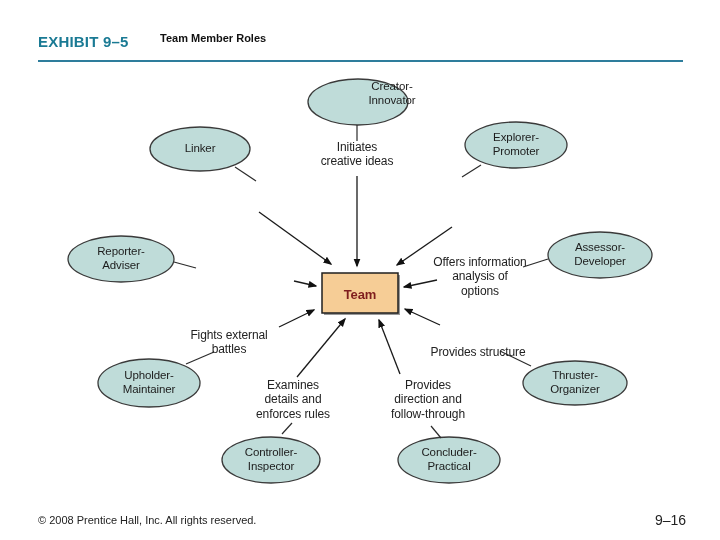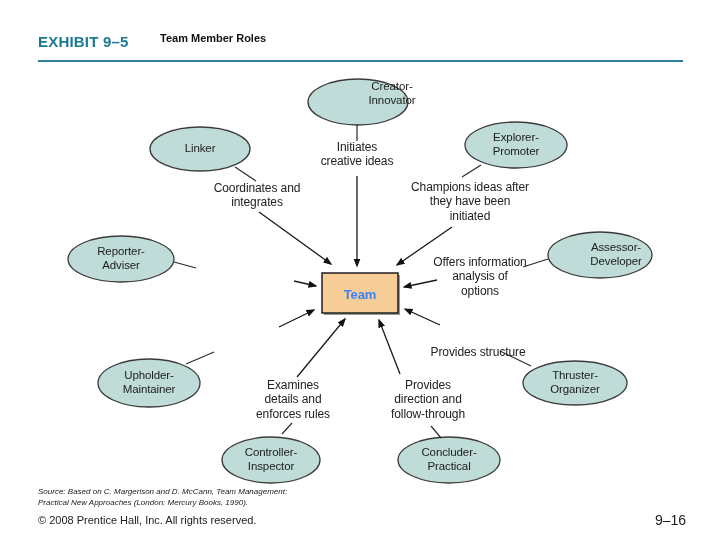--- a/index.html
+++ b/index.html
@@ -31,28 +31,28 @@
     font-size: 11.5px; color: #1c1c1c; text-align: center;
     line-height: 1.18; white-space: pre-line; letter-spacing: -0.1px;
   }
   .role-desc {
     position: absolute; transform: translate(-50%, -50%);
     font-size: 12px; color: #222; text-align: center;
     line-height: 1.2; white-space: pre-line; letter-spacing: -0.1px;
   }
   .team-label {
     position: absolute; left: 360px; top: 294px; transform: translate(-50%, -50%);
-    font-size: 13px; font-weight: bold; color: #3b82f6; letter-spacing: -0.1px;
+    font-size: 13px; font-weight: bold; color: #7f1d1d; letter-spacing: -0.1px;
   }
   
   .rn-0 { left: 358px; top: 94px; margin-left: 34px; }
   .rn-1 { left: 200px; top: 149px; }
   .rn-2 { left: 516px; top: 145px; }
   .rn-3 { left: 121px; top: 259px; }
-  .rn-4 { left: 600px; top: 255px; margin-left: 16px; }
+  .rn-4 { left: 600px; top: 255px; }
   .rn-5 { left: 149px; top: 383px; }
   .rn-6 { left: 271px; top: 460px; }
   .rn-7 { left: 449px; top: 460px; }
   .rn-8 { left: 575px; top: 383px; }
   
   .rd-0 { left: 357px; top: 154px; }
   .rd-1 { left: 257px; top: 195px; }
   .rd-2 { left: 470px; top: 202px; }
   .rd-3 { left: 240px; top: 271px; }
   .rd-4 { left: 480px; top: 277px; }
@@ -144,36 +144,31 @@
 Maintainer</div>
   <div class="role-name rn-6">Controller-
 Inspector</div>
   <div class="role-name rn-7">Concluder-
 Practical</div>
   <div class="role-name rn-8">Thruster-
 Organizer</div>
 
   <div class="role-desc rd-0">Initiates
 creative ideas</div>
-  <div class="role-desc rd-1">Coordinates and
-integrates</div>
-  <div class="role-desc rd-2">Champions ideas after
-they have been
-initiated</div>
   <div class="role-desc rd-4">Offers information
 analysis of
 options</div>
+  <div class="role-desc rd-5">Fights external
+battles</div>
   <div class="role-desc rd-7">Provides
 direction and
 follow-through</div>
   <div class="role-desc rd-6">Examines
 details and
 enforces rules</div>
   <div class="role-desc rd-8">Provides structure</div>
 
   <div class="team-label">Team</div>
 
-  <div class="source-note">Source: Based on C. Margerison and D. McCann, Team Management:
-Practical New Approaches (London: Mercury Books, 1990).</div>
   <div class="copyright-note">© 2008 Prentice Hall, Inc. All rights reserved.</div>
   <div class="page-number">9–16</div>
 
 </div>
 
 </body></html>

